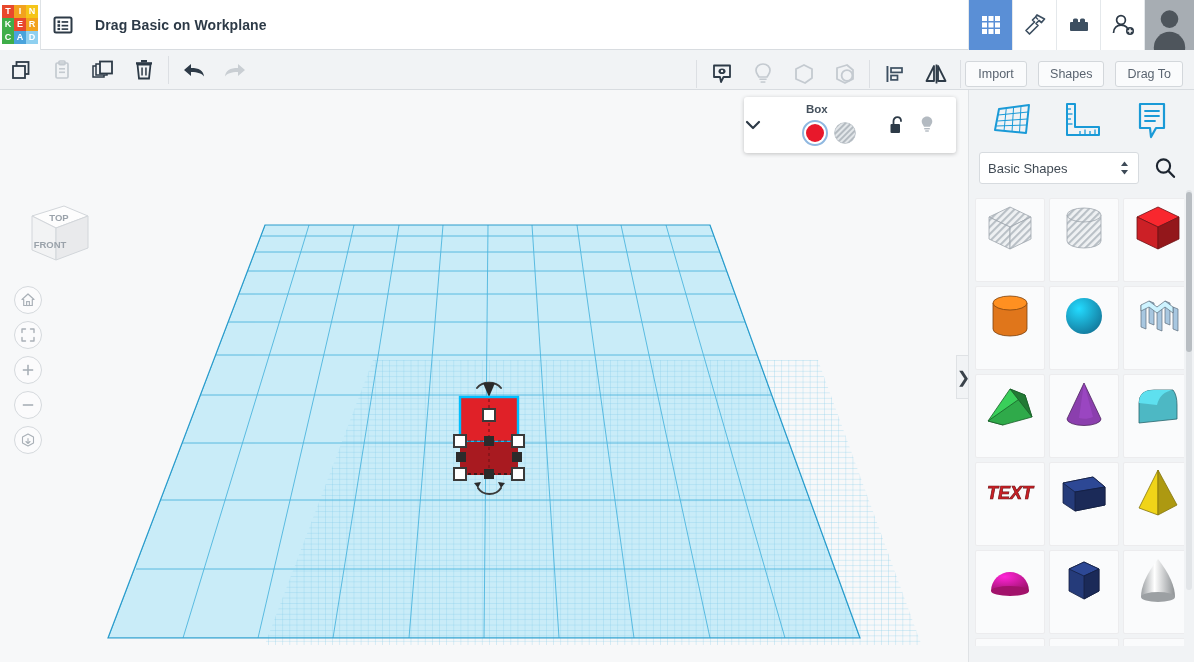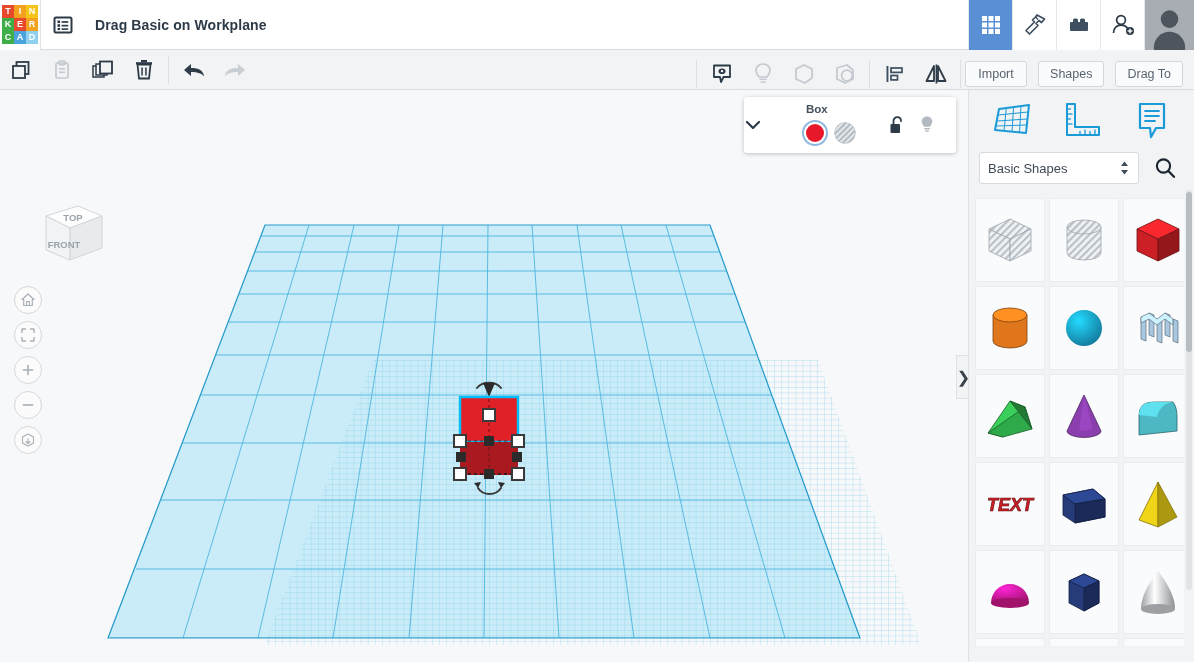--- a/index.html
+++ b/index.html
@@ -86,21 +86,21 @@
   
   .canvas {
     position: absolute; left: 0; top: 90px;
     width: 968px; height: 572px;
     background: #f7f8f9;
     overflow: hidden;
   }
   .grid-svg { position: absolute; left: 0; top: 0; }
 
   
-  .viewcube { position: absolute; left: 28px; top: 108px; width: 78px; height: 72px; }
+  .viewcube { position: absolute; left: 14px; top: 108px; width: 78px; height: 72px; }
   .nav-btns { position: absolute; left: 14px; top: 196px; }
   .nav-circle {
     width: 28px; height: 28px; border-radius: 50%;
     border: 1px solid #d5d9dd; background: #fbfbfc;
     display: flex; align-items: center; justify-content: center;
     margin-bottom: 7px;
   }
 
   
   .obj-wrap { position: absolute; left: 450px; top: 285px; width: 80px; height: 120px; }
@@ -173,21 +173,21 @@
     grid-template-columns: repeat(3, 70px);
     gap: 4px;
     height: 448px;
     overflow: hidden;
   }
   .shape-cell {
     width: 70px; height: 84px;
     background: #fafbfc;
     border: 1px solid #ececee;
     border-radius: 2px;
-    display: flex; align-items: center; justify-content: center;
+    display: flex; align-items: flex-start; justify-content: center;
   }
   .panel-scrollbar {
     position: absolute; right: 2px; top: 100px;
     width: 6px; height: 400px;
     background: #e2e5e8; border-radius: 3px;
   }
   .panel-scrollthumb {
     position: absolute; right: 2px; top: 102px;
     width: 6px; height: 160px;
     background: #b8bdc2; border-radius: 3px;

